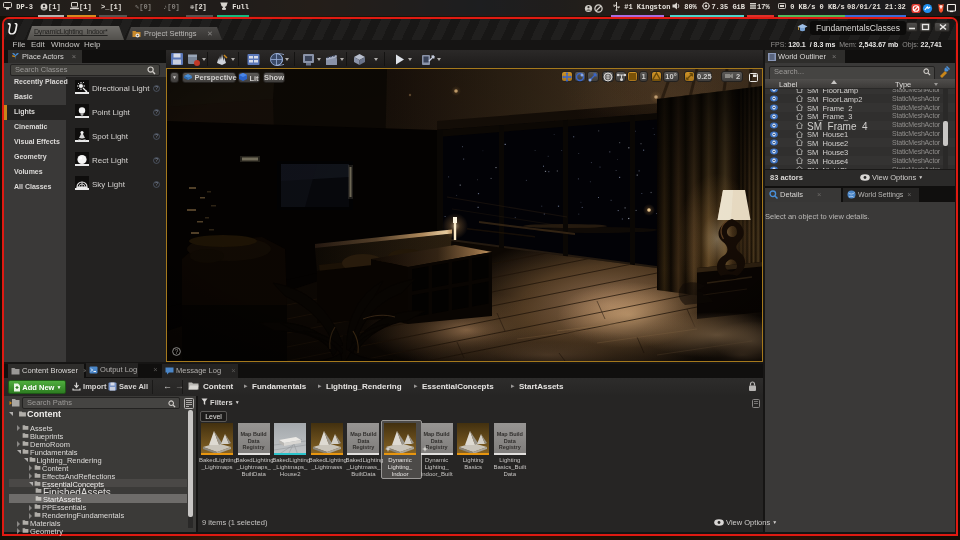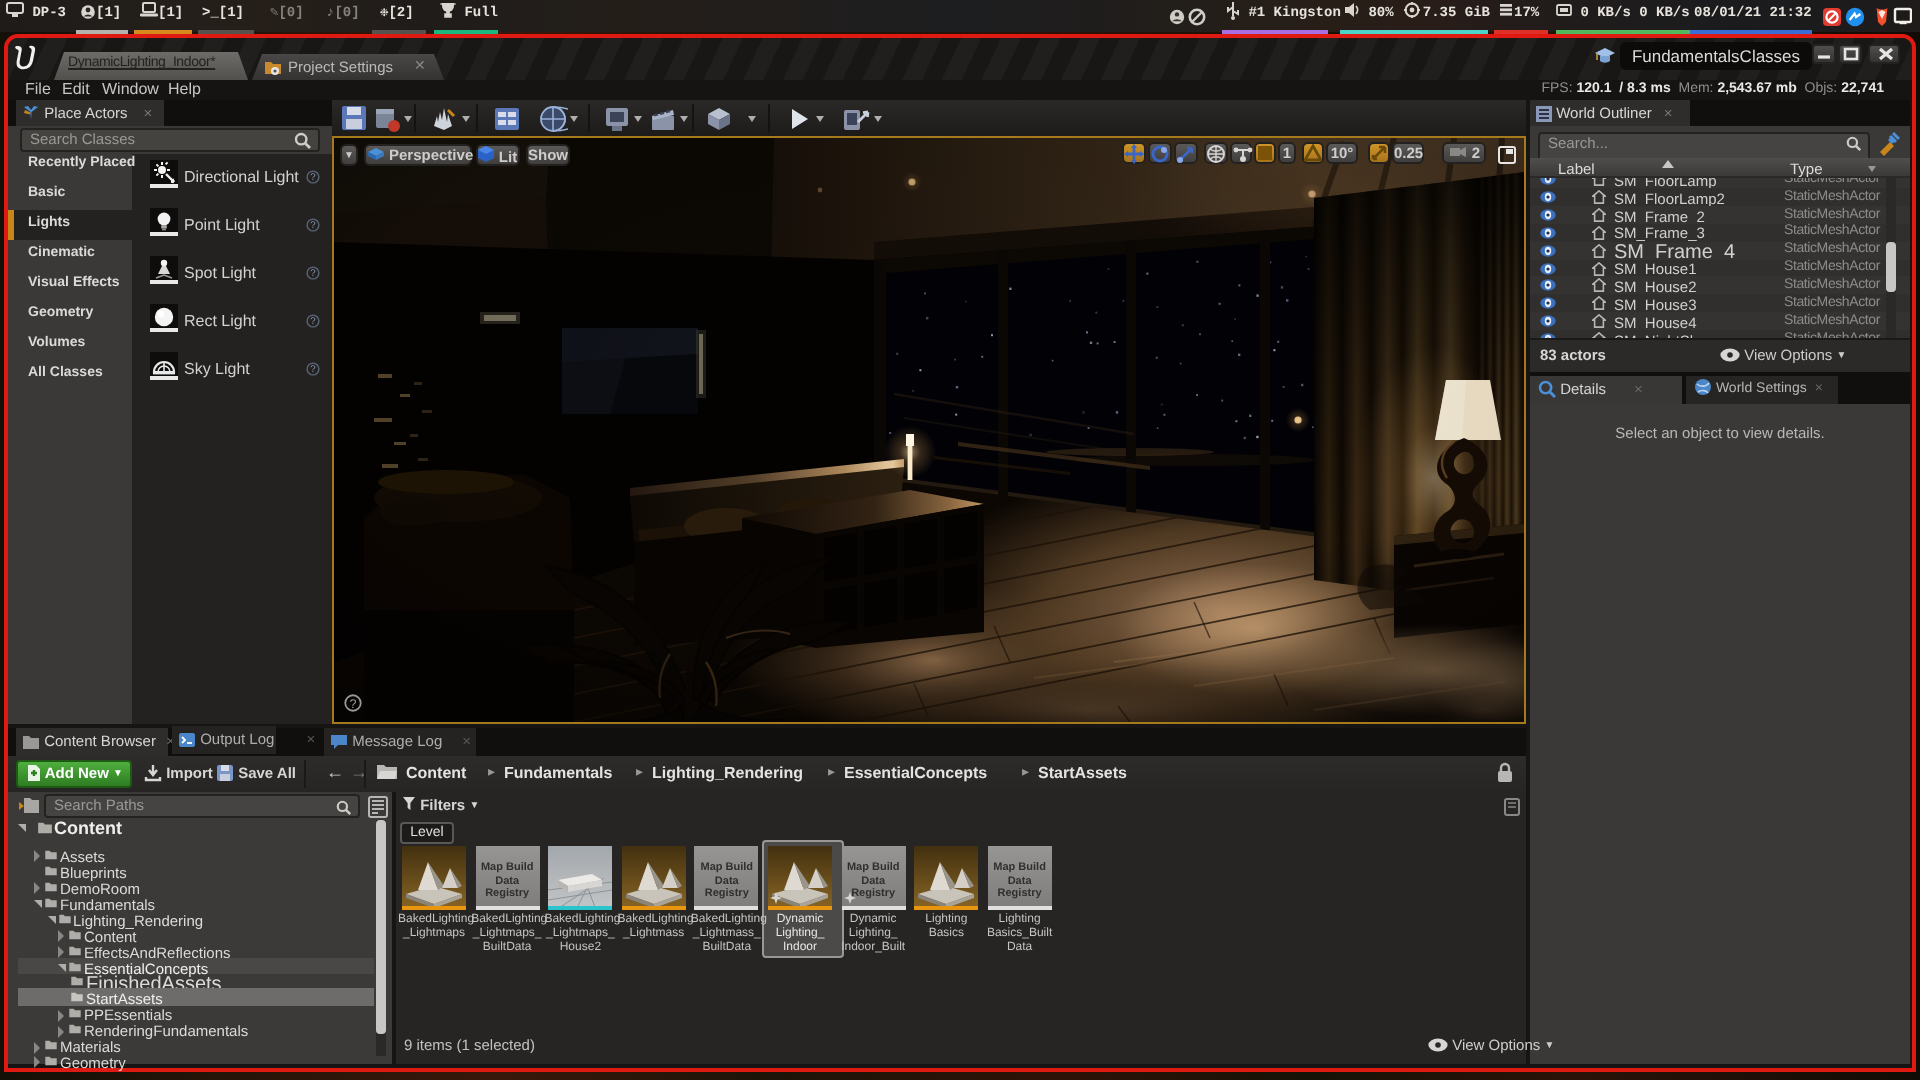--- a/index.html
+++ b/index.html
@@ -776,21 +776,21 @@
     <div class="a" style="left:761px;top:167px;width:190px;height:16px;background:#100f0e"></div>
     <div class="a" style="left:761px;top:169px;width:76px;height:14px;background:#383736;font-size:7.5px;line-height:14px;color:#d8d6d4"><svg width="9" height="9" style="vertical-align:-2px;margin-left:4px" viewBox="0 0 9 9">
         <circle cx="3.8" cy="3.8" r="2.8" fill="none" stroke="#4a90d9" stroke-width="1.3"></circle>
         <path d="M6 6 L8.5 8.5" stroke="#4a90d9" stroke-width="1.5"></path>
       </svg> Details<span style="color:#6a6866;margin-left:14px">×</span></div>
     <div class="a" style="left:839px;top:169px;width:76px;height:14px;background:#262524;font-size:7px;line-height:14px;color:#b8b6b4"><svg width="9" height="9" style="vertical-align:-2px;margin-left:4px" viewBox="0 0 9 9">
         <circle cx="4.5" cy="4.5" r="4" fill="#4a86c8"></circle>
         <path d="M1.5 3 C3 4.5 6 4.5 7.5 2.5 M2 7 C4 5.5 6.5 6.5 7 7.5" stroke="#bcd4ee" stroke-width="0.8" fill="none"></path>
       </svg> World Settings<span style="color:#6a6866;margin-left:4px">×</span></div>
     <div class="a" style="left:761px;top:183px;width:190px;height:330px;background:#3a3938"></div>
-    <div class="a" style="left:761px;top:193px;width:190px;text-align:center;font-size:7.5px;color:#bab8b6">Select an object to view details.</div>
+    <div class="a" style="left:761px;top:193px;width:190px;text-align:left;font-size:7.5px;color:#bab8b6">Select an object to view details.</div>
 <div class="a" style="left:0;top:345px;width:759px;height:14px;background:#100f0e"></div>
     <div class="a ptab" style="left:4px;top:345px;width:76px;height:14px;line-height:14px"><svg width="9" height="8" style="vertical-align:-1.5px;margin-left:3px" viewBox="0 0 9 8">
         <path d="M0.5 1 L3.5 1 L4.5 2 L8.5 2 L8.5 7.5 L0.5 7.5 Z" fill="#9a9896"></path>
       </svg> Content Browser<span style="color:#6a6866;margin-left:5px">×</span></div>
     <div class="a ptab" style="left:82px;top:344px;width:52px;height:14px;line-height:14px;background:#242322;color:#b0aeac"><svg width="9" height="8" style="vertical-align:-1.5px;margin-left:3px" viewBox="0 0 9 8">
         <rect x="0.5" y="0.5" width="8" height="7" rx="1" fill="#4a86c8"></rect>
         <path d="M2 2.5 L3.5 4 L2 5.5" stroke="#fff" stroke-width="0.9" fill="none"></path>
         <path d="M4.5 5.5 H7" stroke="#fff" stroke-width="0.9"></path>
       </svg> Output Log<span style="color:#5a5856;margin-left:16px">×</span></div>
     <div class="a ptab" style="left:158px;top:345px;width:76px;height:14px;line-height:14px;background:#242322;color:#b0aeac"><svg width="9" height="8" style="vertical-align:-1.5px;margin-left:3px" viewBox="0 0 9 8">

